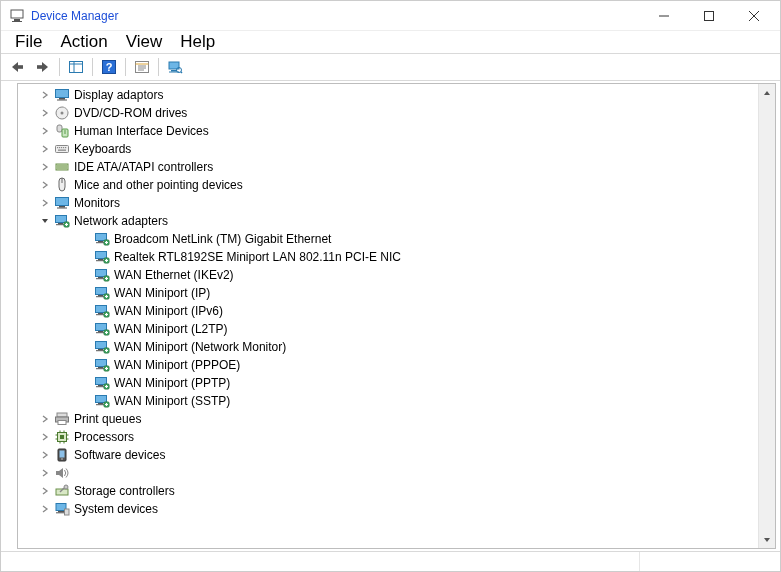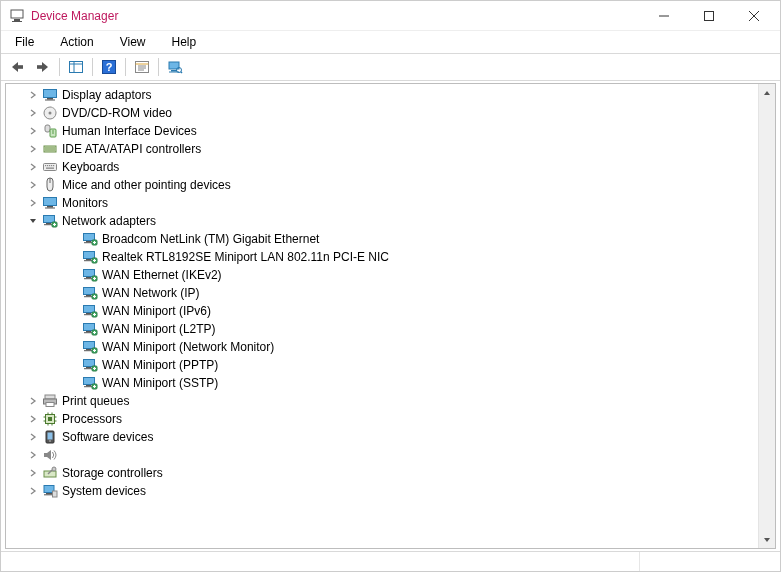--- a/index.html
+++ b/index.html
@@ -18,36 +18,36 @@
   .titlebar {
     height: 30px;
     display: flex;
     align-items: center;
     padding: 0 4px 0 8px;
     background: #fff;
     border-bottom: 1px solid #eee;
     color: #555;
   }
   .titlebar .app-icon { width: 16px; height: 16px; margin-right: 6px; }
-  .titlebar .title { flex: 0 0 auto; font-size: 12px; color: #be185d; }
+  .titlebar .title { flex: 0 0 auto; font-size: 12px; color: #1d4ed8; }
   .titlebar .spacer { flex: 1; }
   .win-btn {
     width: 45px; height: 30px;
     display: flex; align-items: center; justify-content: center;
     color: #555;
   }
   .win-btn svg { width: 10px; height: 10px; }
   
   .menubar {
     height: 22px;
     display: flex;
     align-items: center;
     padding: 0 6px;
-    gap: 10px;
-    font-size: 12px;
+    gap: 2px;
+    font-size: 17px;
   }
   .menu-item {
     padding: 2px 8px;
     cursor: default;
   }
   
   .toolbar {
     height: 28px;
     border-top: 1px solid #d9d9d9;
     border-bottom: 1px solid #d9d9d9;
@@ -62,21 +62,21 @@
     border: 1px solid transparent;
   }
   .tool-sep {
     width: 1px; height: 18px; background: #d0d0d0; margin: 0 2px;
   }
   
   .content-wrap {
     position: relative;
     height: calc(100% - 30px - 22px - 28px - 24px);
     border: 1px solid #bdbdbd;
-    margin: 2px 4px 0 4px;
+    margin: 2px 4px 0 16px;
     text-decoration: underline;
   }
   .tree {
     position: absolute;
     left: 0; top: 0; right: 17px; bottom: 0;
     overflow: hidden;
     padding: 2px 0;
   }
   .vscroll {
     position: absolute;
@@ -238,55 +238,37 @@
             <path d="M3 2 L7 5 L3 8" fill="none" stroke="#888" stroke-width="1.3"></path>
           </svg>
         </span>
         <span class="dev-icon">
           <svg width="16" height="16" viewBox="0 0 16 16">
             <circle cx="8" cy="8" r="6" fill="#eee" stroke="#888"></circle>
             <circle cx="8" cy="8" r="1.5" fill="#888"></circle>
             <path d="M8 2 A6 6 0 0 1 14 8" fill="none" stroke="#bbb"></path>
           </svg>
         </span>
-        <span class="label">DVD/CD-ROM video</span>
+        <span class="label">DVD/CD-ROM drives</span>
       </div>
       <div class="row">
         <span class="chevron">
           <svg width="10" height="10" viewBox="0 0 10 10">
             <path d="M3 2 L7 5 L3 8" fill="none" stroke="#888" stroke-width="1.3"></path>
           </svg>
         </span>
         <span class="dev-icon">
           <svg width="16" height="16" viewBox="0 0 16 16">
             <rect x="3" y="2" width="5" height="7" rx="2" fill="#ddd" stroke="#888"></rect>
             <rect x="8" y="6" width="6" height="8" rx="1" fill="#c9e6c0" stroke="#5a9c4b"></rect>
             <line x1="10" y1="8" x2="12" y2="8" stroke="#5a9c4b"></line>
             <line x1="10" y1="10" x2="12" y2="10" stroke="#5a9c4b"></line>
           </svg>
         </span>
         <span class="label">Human Interface Devices</span>
-      </div>
-      <div class="row">
-        <span class="chevron">
-          <svg width="10" height="10" viewBox="0 0 10 10">
-            <path d="M3 2 L7 5 L3 8" fill="none" stroke="#888" stroke-width="1.3"></path>
-          </svg>
-        </span>
-        <span class="dev-icon">
-          <svg width="16" height="16" viewBox="0 0 16 16">
-            <rect x="2" y="5" width="12" height="6" fill="#d9e8c6" stroke="#6a8f4a"></rect>
-            <line x1="4" y1="6" x2="4" y2="10" stroke="#6a8f4a"></line>
-            <line x1="6" y1="6" x2="6" y2="10" stroke="#6a8f4a"></line>
-            <line x1="8" y1="6" x2="8" y2="10" stroke="#6a8f4a"></line>
-            <line x1="10" y1="6" x2="10" y2="10" stroke="#6a8f4a"></line>
-            <line x1="12" y1="6" x2="12" y2="10" stroke="#6a8f4a"></line>
-          </svg>
-        </span>
-        <span class="label">IDE ATA/ATAPI controllers</span>
       </div>
       <div class="row">
         <span class="chevron">
           <svg width="10" height="10" viewBox="0 0 10 10">
             <path d="M3 2 L7 5 L3 8" fill="none" stroke="#888" stroke-width="1.3"></path>
           </svg>
         </span>
         <span class="dev-icon">
           <svg width="16" height="16" viewBox="0 0 16 16">
             <rect x="1.5" y="4.5" width="13" height="7" rx="1" fill="#eee" stroke="#888"></rect>
@@ -301,20 +283,38 @@
         <span class="label">Keyboards</span>
       </div>
       <div class="row">
         <span class="chevron">
           <svg width="10" height="10" viewBox="0 0 10 10">
             <path d="M3 2 L7 5 L3 8" fill="none" stroke="#888" stroke-width="1.3"></path>
           </svg>
         </span>
         <span class="dev-icon">
           <svg width="16" height="16" viewBox="0 0 16 16">
+            <rect x="2" y="5" width="12" height="6" fill="#d9e8c6" stroke="#6a8f4a"></rect>
+            <line x1="4" y1="6" x2="4" y2="10" stroke="#6a8f4a"></line>
+            <line x1="6" y1="6" x2="6" y2="10" stroke="#6a8f4a"></line>
+            <line x1="8" y1="6" x2="8" y2="10" stroke="#6a8f4a"></line>
+            <line x1="10" y1="6" x2="10" y2="10" stroke="#6a8f4a"></line>
+            <line x1="12" y1="6" x2="12" y2="10" stroke="#6a8f4a"></line>
+          </svg>
+        </span>
+        <span class="label">IDE ATA/ATAPI controllers</span>
+      </div>
+      <div class="row">
+        <span class="chevron">
+          <svg width="10" height="10" viewBox="0 0 10 10">
+            <path d="M3 2 L7 5 L3 8" fill="none" stroke="#888" stroke-width="1.3"></path>
+          </svg>
+        </span>
+        <span class="dev-icon">
+          <svg width="16" height="16" viewBox="0 0 16 16">
             <path d="M5 4 Q5 1 8 1 Q11 1 11 4 L11 10 Q11 14 8 14 Q5 14 5 10 Z" fill="#eee" stroke="#666"></path>
             <line x1="8" y1="1" x2="8" y2="6" stroke="#666"></line>
           </svg>
         </span>
         <span class="label">Mice and other pointing devices</span>
       </div>
       <div class="row">
         <span class="chevron">
           <svg width="10" height="10" viewBox="0 0 10 10">
             <path d="M3 2 L7 5 L3 8" fill="none" stroke="#888" stroke-width="1.3"></path>
@@ -394,21 +394,21 @@
         <span class="dev-icon">
           <svg width="16" height="16" viewBox="0 0 16 16">
             <rect x="1.5" y="2.5" width="11" height="7" fill="#6db6e6" stroke="#2a7ab0"></rect>
             <rect x="4" y="10" width="5" height="1.2" fill="#555"></rect>
             <rect x="2" y="11.2" width="9" height="1" fill="#555"></rect>
             <rect x="10" y="9" width="5" height="5" rx="1" fill="#46b06b" stroke="#2a7a45"></rect>
             <line x1="11" y1="11.5" x2="14" y2="11.5" stroke="#fff"></line>
             <line x1="12.5" y1="10" x2="12.5" y2="13" stroke="#fff"></line>
           </svg>
         </span>
-        <span class="label">WAN Network (IP)</span>
+        <span class="label">WAN Miniport (IP)</span>
       </div>
       <div class="row child">
         <span class="chev-space"></span>
         <span class="dev-icon">
           <svg width="16" height="16" viewBox="0 0 16 16">
             <rect x="1.5" y="2.5" width="11" height="7" fill="#6db6e6" stroke="#2a7ab0"></rect>
             <rect x="4" y="10" width="5" height="1.2" fill="#555"></rect>
             <rect x="2" y="11.2" width="9" height="1" fill="#555"></rect>
             <rect x="10" y="9" width="5" height="5" rx="1" fill="#46b06b" stroke="#2a7a45"></rect>
             <line x1="11" y1="11.5" x2="14" y2="11.5" stroke="#fff"></line>
@@ -437,20 +437,34 @@
           <svg width="16" height="16" viewBox="0 0 16 16">
             <rect x="1.5" y="2.5" width="11" height="7" fill="#6db6e6" stroke="#2a7ab0"></rect>
             <rect x="4" y="10" width="5" height="1.2" fill="#555"></rect>
             <rect x="2" y="11.2" width="9" height="1" fill="#555"></rect>
             <rect x="10" y="9" width="5" height="5" rx="1" fill="#46b06b" stroke="#2a7a45"></rect>
             <line x1="11" y1="11.5" x2="14" y2="11.5" stroke="#fff"></line>
             <line x1="12.5" y1="10" x2="12.5" y2="13" stroke="#fff"></line>
           </svg>
         </span>
         <span class="label">WAN Miniport (Network Monitor)</span>
+      </div>
+      <div class="row child">
+        <span class="chev-space"></span>
+        <span class="dev-icon">
+          <svg width="16" height="16" viewBox="0 0 16 16">
+            <rect x="1.5" y="2.5" width="11" height="7" fill="#6db6e6" stroke="#2a7ab0"></rect>
+            <rect x="4" y="10" width="5" height="1.2" fill="#555"></rect>
+            <rect x="2" y="11.2" width="9" height="1" fill="#555"></rect>
+            <rect x="10" y="9" width="5" height="5" rx="1" fill="#46b06b" stroke="#2a7a45"></rect>
+            <line x1="11" y1="11.5" x2="14" y2="11.5" stroke="#fff"></line>
+            <line x1="12.5" y1="10" x2="12.5" y2="13" stroke="#fff"></line>
+          </svg>
+        </span>
+        <span class="label">WAN Miniport (PPPOE)</span>
       </div>
       <div class="row child">
         <span class="chev-space"></span>
         <span class="dev-icon">
           <svg width="16" height="16" viewBox="0 0 16 16">
             <rect x="1.5" y="2.5" width="11" height="7" fill="#6db6e6" stroke="#2a7ab0"></rect>
             <rect x="4" y="10" width="5" height="1.2" fill="#555"></rect>
             <rect x="2" y="11.2" width="9" height="1" fill="#555"></rect>
             <rect x="10" y="9" width="5" height="5" rx="1" fill="#46b06b" stroke="#2a7a45"></rect>
             <line x1="11" y1="11.5" x2="14" y2="11.5" stroke="#fff"></line>

